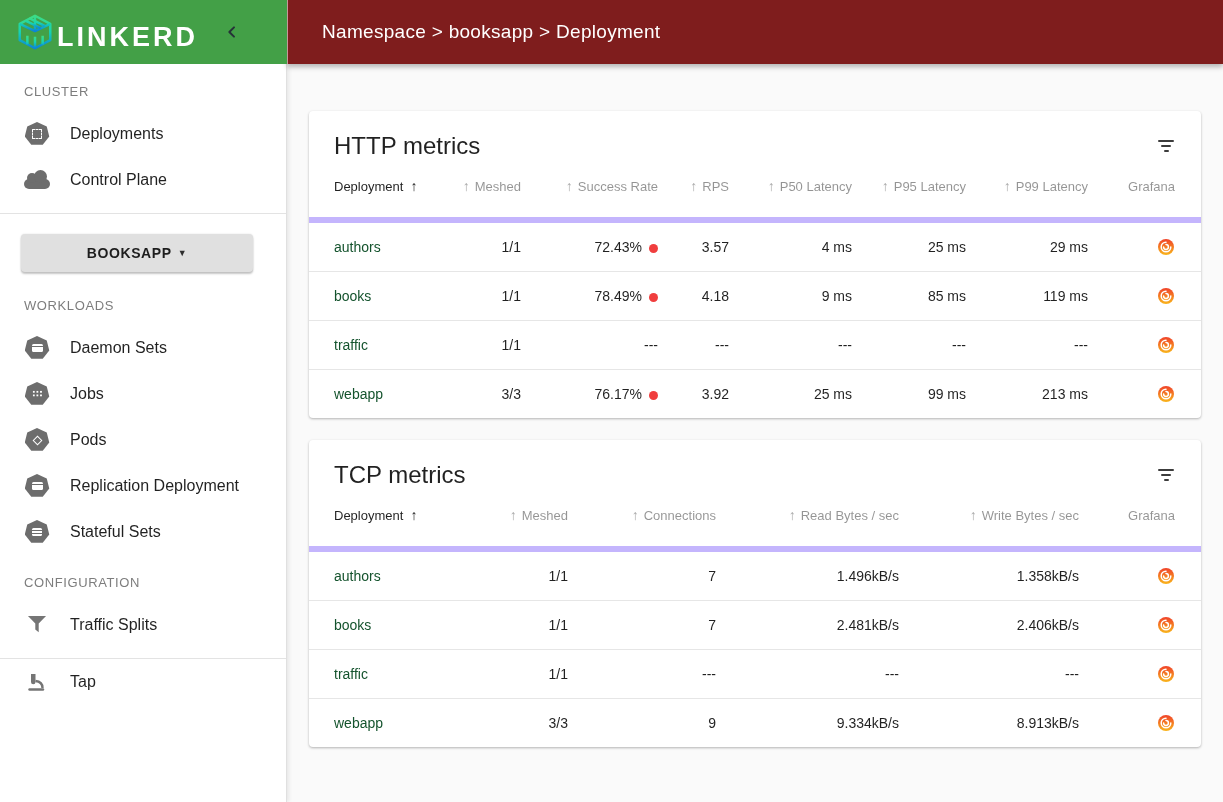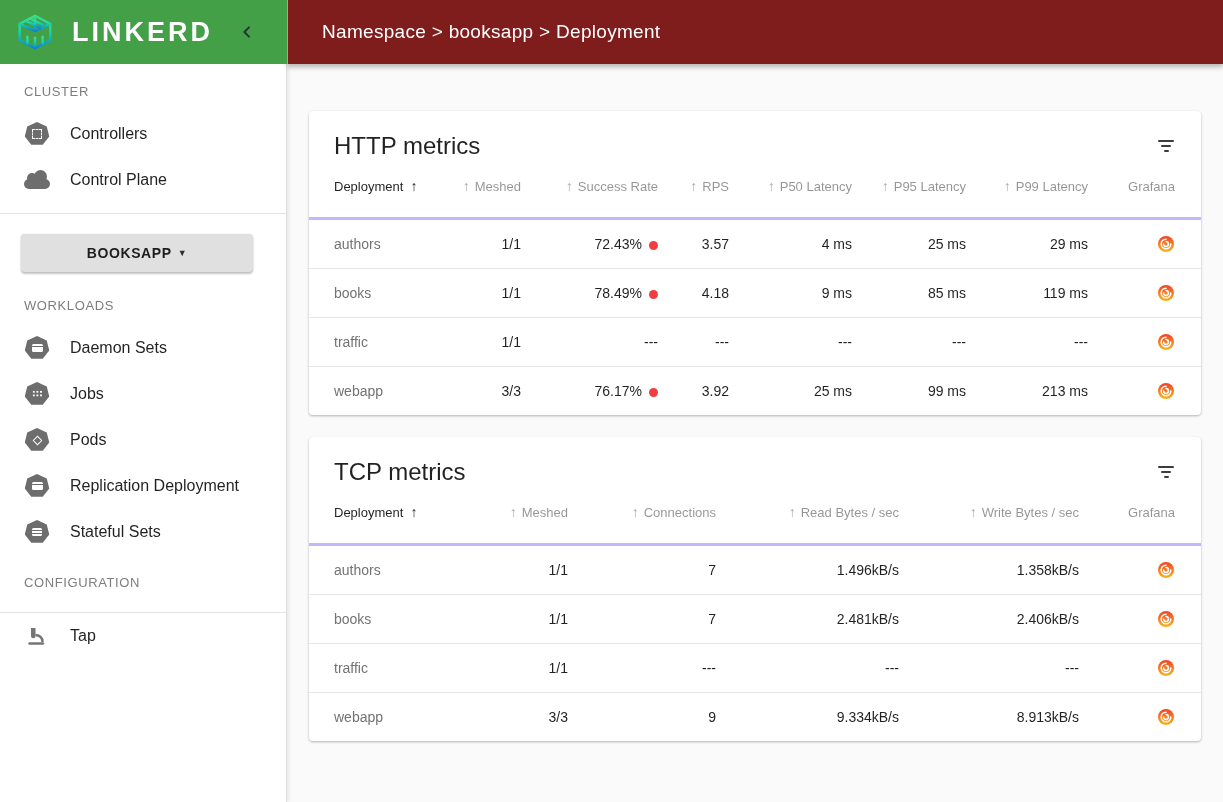--- a/index.html
+++ b/index.html
@@ -14,21 +14,21 @@
   
   .topbar-left {
     background: #43a047; display: flex; align-items: center; padding-left: 14px;
     position: relative; z-index: 3;
   }
   .topbar-right {
     background: #7f1d1d; display: flex; align-items: center; padding-left: 34px;
     border-left: 1px solid rgba(255,255,255,0.55);
     box-shadow: 0 3px 5px rgba(0,0,0,0.28); position: relative; z-index: 2;
   }
-  .logo-wrap { display: flex; align-items: center; gap: 16px; }
+  .logo-wrap { display: flex; align-items: flex-end; gap: 1px; }
   .logo-text { color: #ffffff; font-size: 27px; font-weight: 600; letter-spacing: 3px; }
   .collapse-btn { margin-left: 26px; display: flex; align-items: center; cursor: pointer; }
   .breadcrumb { color: #ffffff; font-size: 19px; font-weight: 400; letter-spacing: 0.3px; }
 
   
   .sidebar {
     background: #ffffff; border-right: 1px solid #e0e0e0; overflow: hidden;
     position: relative; z-index: 1; box-shadow: 2px 0 4px rgba(0,0,0,0.08);
   }
   .section-label {
@@ -79,32 +79,32 @@
   .card-title { font-size: 24px; font-weight: 400; color: rgba(0,0,0,0.87); }
   .filter-icon { margin-top: 8px; cursor: pointer; width: 18px; }
   .filter-icon i { display: block; height: 2px; background: #3c3c3c; border-radius: 1px; margin: 0 auto 3px auto; }
   .filter-icon i:nth-child(1) { width: 16px; }
   .filter-icon i:nth-child(2) { width: 10px; }
   .filter-icon i:nth-child(3) { width: 5px; }
 
   table { width: 100%; border-collapse: collapse; table-layout: fixed; }
   th {
     font-size: 13px; font-weight: 400; color: rgba(0,0,0,0.42);
-    text-align: right; padding: 14px 0 23px 0; border-bottom: 3px solid #c4b5fd;
+    text-align: right; padding: 14px 0 23px 0; border-bottom: 6px solid #c4b5fd;
     white-space: nowrap; overflow: hidden;
   }
   th.first { text-align: left; padding-left: 25px; color: rgba(0,0,0,0.87); }
   th.grafana-col, td.grafana-col { padding-right: 26px; }
   td {
     font-size: 14px; color: rgba(0,0,0,0.87); text-align: right;
     padding: 15px 0; white-space: nowrap;
   }
   tr + tr td { border-top: 1px solid #e6e6e6; }
   td.first { text-align: left; padding-left: 25px; }
-  td.first span { color: #737373; cursor: pointer; }
+  td.first span { color: #14532d; cursor: pointer; }
   .sort-arrow { color: #a9a9a9; font-size: 14px; margin-right: 5px; }
   .sort-arrow.active { color: #212121; margin: 0 0 0 7px; }
   .status-dot { display: inline-block; width: 9px; height: 9px; border-radius: 50%; background: #f03e3e; margin-left: 7px; vertical-align: -1px; }
   .grafana-cell { display: flex; justify-content: flex-end; }
 </style>
 </head>
 <body>
 
 <div class="app">
 
@@ -140,21 +140,21 @@
 
   <nav class="sidebar">
     <div class="section-label">CLUSTER</div>
 
     <div class="nav-item">
       <span class="nav-icon">
           <span class="hepta">
             <span class="glyph-dashed-square"></span>
           </span>
         </span>
-      <span>Controllers</span>
+      <span>Deployments</span>
     </div>
     <div class="nav-item">
       <span class="nav-icon">
           <span class="cloud"></span>
         </span>
       <span>Control Plane</span>
     </div>
 
     <div class="divider"></div>
 
@@ -201,20 +201,26 @@
       <span class="nav-icon">
           <span class="hepta">
             <span class="glyph-stack"></span>
           </span>
         </span>
       <span>Stateful Sets</span>
     </div>
 
     <div class="section-label">CONFIGURATION</div>
 
+    <div class="nav-item">
+      <span class="nav-icon">
+          <span class="funnel"></span>
+        </span>
+      <span>Traffic Splits</span>
+    </div>
 
     <div class="divider"></div>
 
 
     <div class="nav-item">
       <span class="nav-icon">
         <svg width="22" height="22" viewBox="0 0 22 22">
           <path d="M5 3 h4.5 v8 a2.25 2.25 0 0 1 -4.5 0 z" fill="#757575"></path>
           <path d="M9.5 10 c5.5 0.5 7 3.5 7 7" stroke="#757575" stroke-width="2.4" fill="none"></path>
           <path d="M3.5 18.5 h13.5" stroke="#757575" stroke-width="2.4" stroke-linecap="round"></path>

